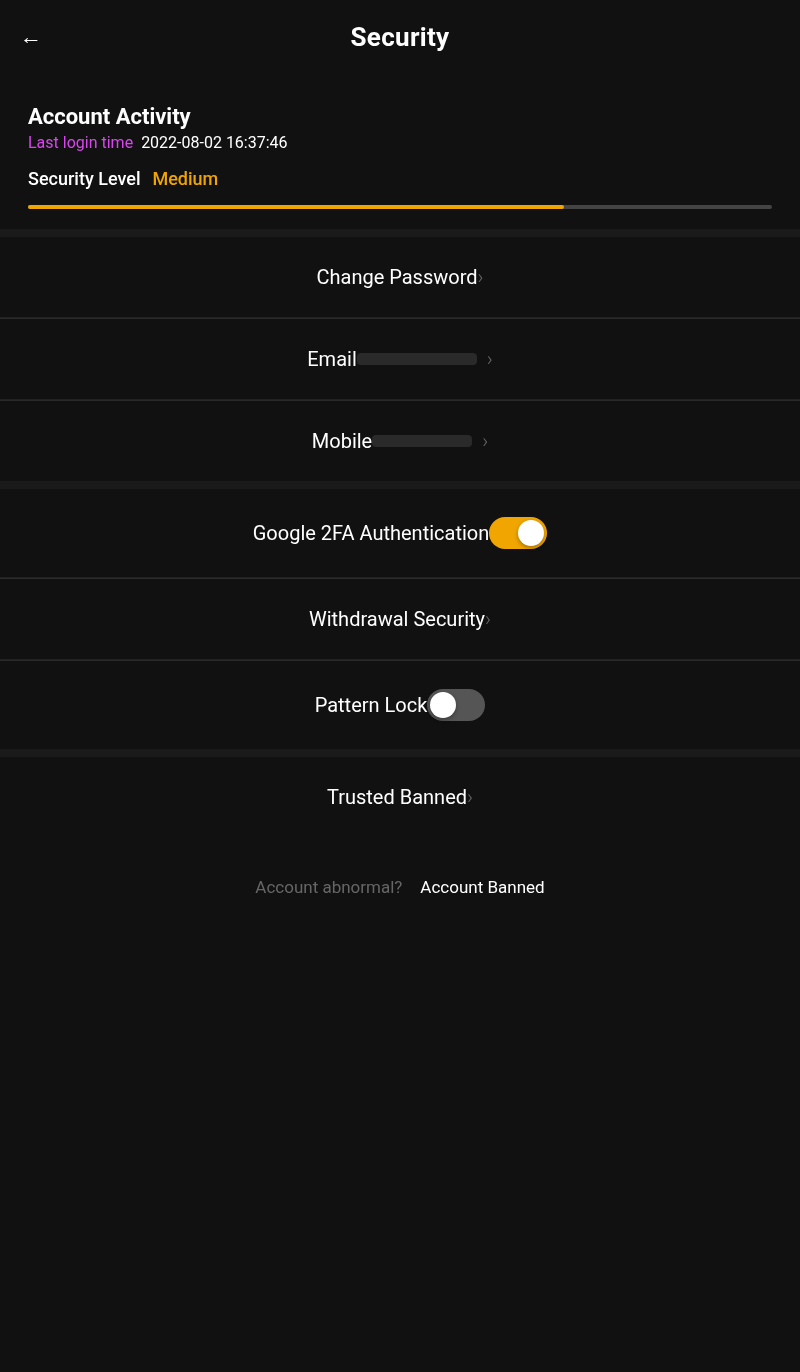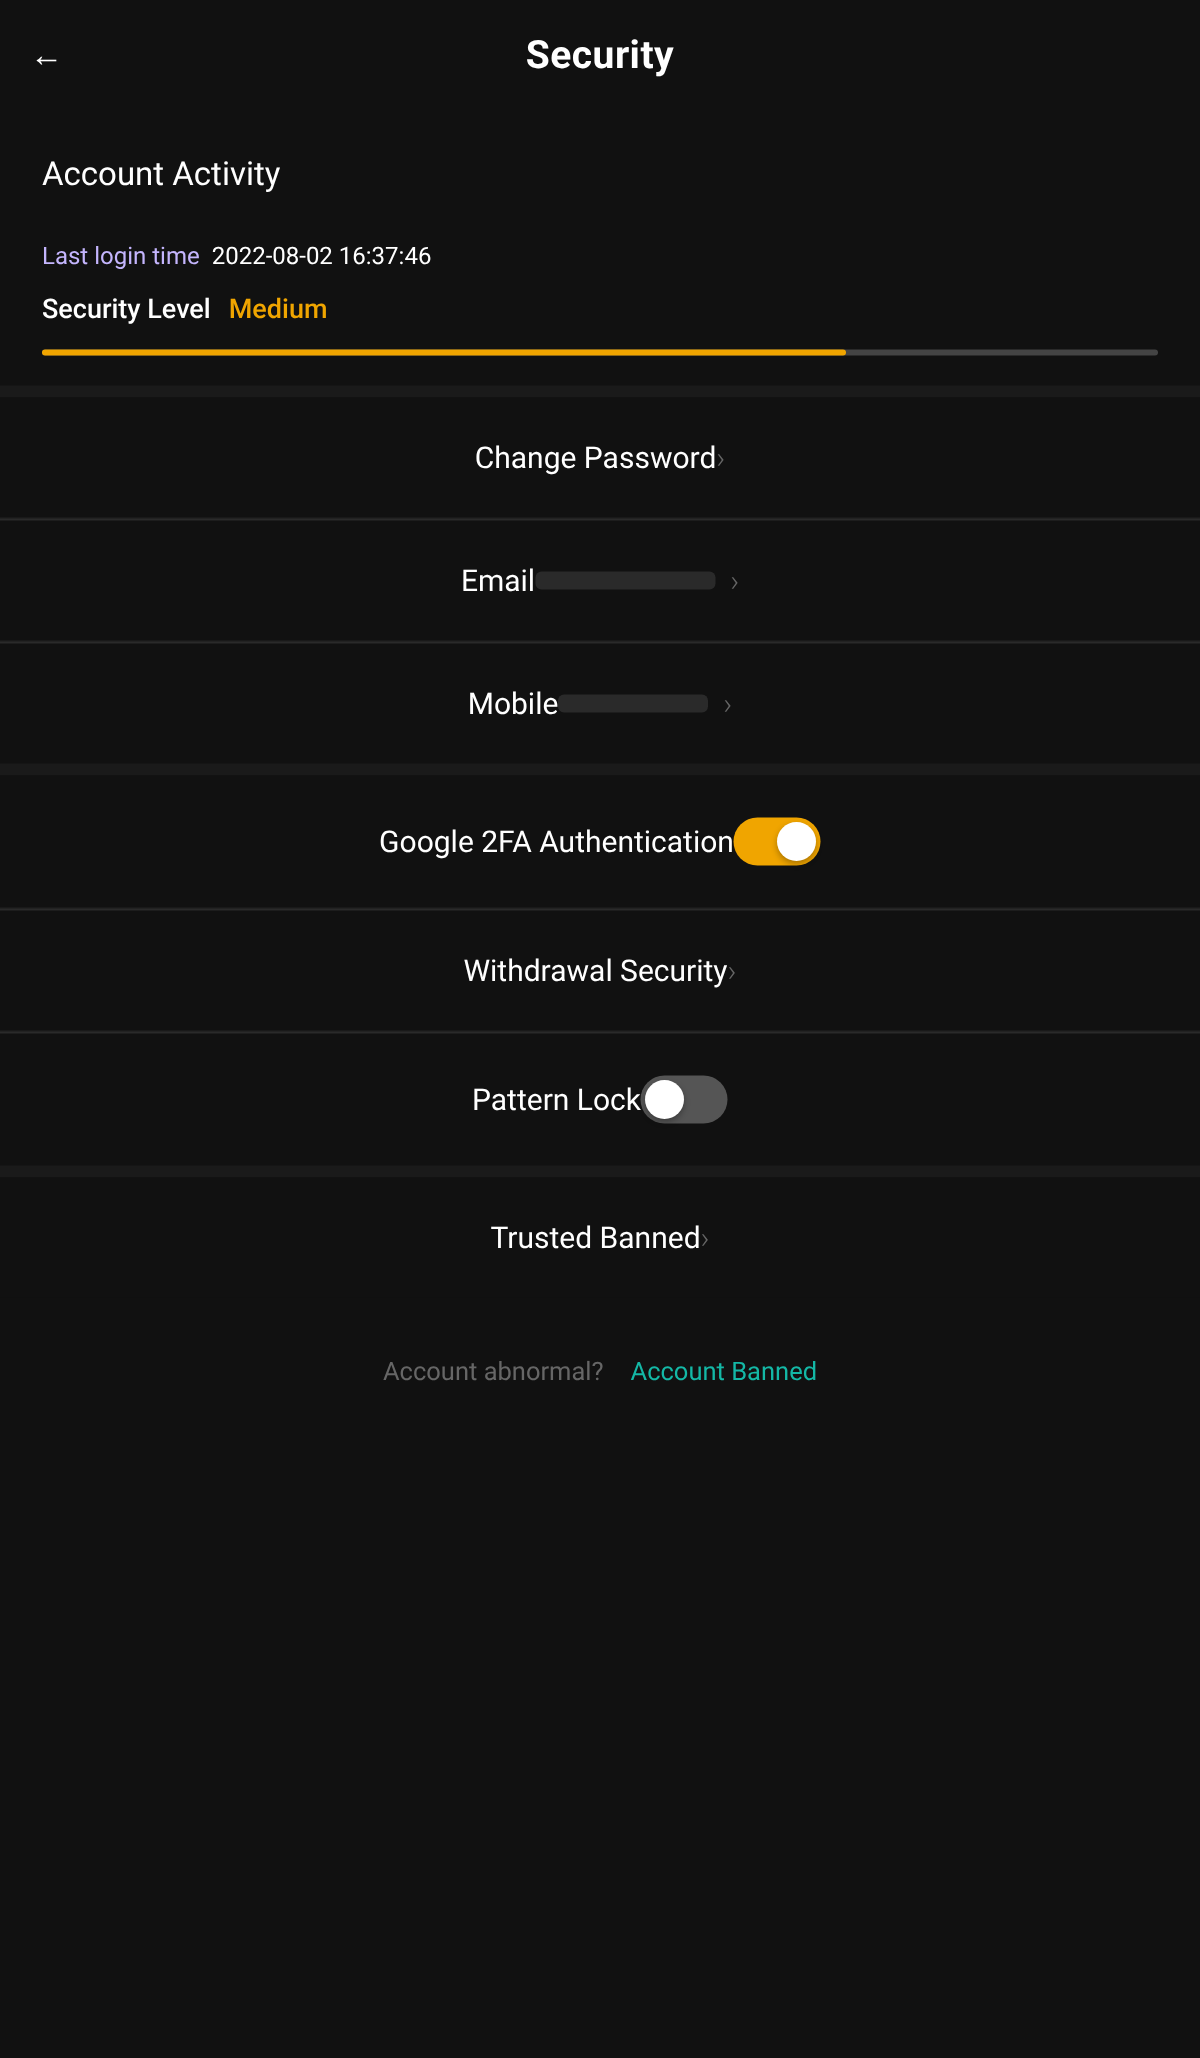--- a/index.html
+++ b/index.html
@@ -43,34 +43,34 @@
     }
 
     
     .account-activity {
       padding: 30px 28px 20px 28px;
       background-color: #111111;
     }
 
     .section-title {
       font-size: 22px;
-      font-weight: 400;
-      color: #ffffff;
-      margin-bottom: 32px;
+      font-weight: 700;
+      color: #ffffff;
+      margin-bottom: 4px;
     }
 
     .activity-row {
       display: flex;
       align-items: center;
       margin-bottom: 10px;
     }
 
     .activity-label {
       font-size: 16px;
-      color: #c4b5fd;
+      color: #d946ef;
       margin-right: 8px;
     }
 
     .activity-value {
       font-size: 16px;
       color: #ffffff;
       text-align: right;
     }
 
     .security-level-row {
@@ -218,21 +218,21 @@
       text-align: center;
     }
 
     .footer-text {
       font-size: 17px;
       color: #666666;
     }
 
     .footer-link {
       font-size: 17px;
-      color: #14b8a6;
+      color: #ffffff;
       margin-left: 14px;
       text-align: center;
     }
   </style>
 </head>
 <body>
 
 <div class="header">
   <span class="header-back">←</span>
   <span class="header-title">Security</span>

